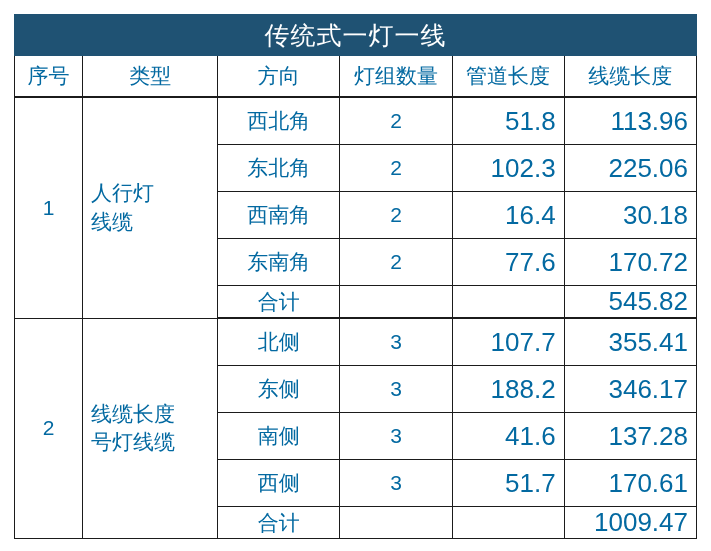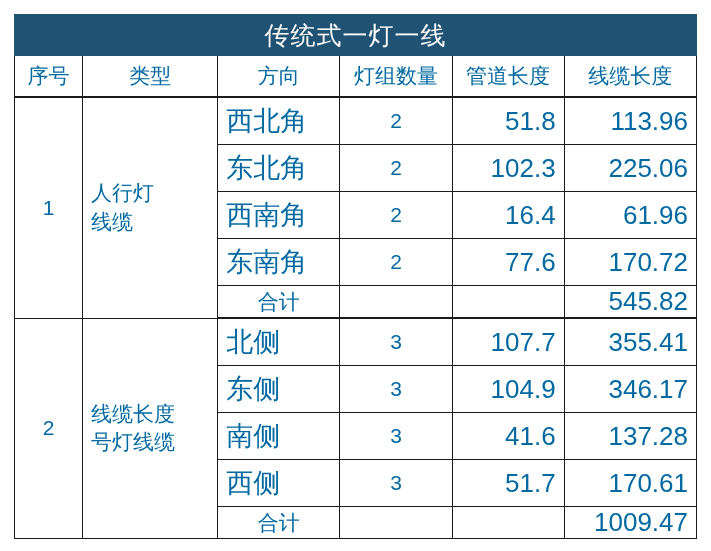--- a/index.html
+++ b/index.html
@@ -56,21 +56,22 @@
     font-size: 21px;
     vertical-align: middle;
   }
   .c-type {
     text-align: left;
     font-size: 21px;
     vertical-align: middle;
     line-height: 1.35;
   }
   .c-dir {
-    font-size: 27px;
+    text-align: center;
+    font-size: 21px;
     height: 46px;
     vertical-align: middle;
   }
   .c-num {
     text-align: center;
     font-size: 21px;
     vertical-align: middle;
   }
   .c-val {
     text-align: right;
@@ -136,21 +137,21 @@
       <tr>
         <td class="c-dir">东北角</td>
         <td class="c-num">2</td>
         <td class="c-val">102.3</td>
         <td class="c-val">225.06</td>
       </tr>
       <tr>
         <td class="c-dir">西南角</td>
         <td class="c-num">2</td>
         <td class="c-val">16.4</td>
-        <td class="c-val">61.96</td>
+        <td class="c-val">30.18</td>
       </tr>
       <tr>
         <td class="c-dir">东南角</td>
         <td class="c-num">2</td>
         <td class="c-val">77.6</td>
         <td class="c-val">170.72</td>
       </tr>
       <tr class="group-end">
         <td class="c-total-label">合计</td>
         <td class="c-num"></td>
@@ -162,21 +163,21 @@
         <td class="c-idx" rowspan="5">2</td>
         <td class="c-type" rowspan="5"><span>线缆长度</span><br><span>号灯线缆</span></td>
         <td class="c-dir">北侧</td>
         <td class="c-num">3</td>
         <td class="c-val">107.7</td>
         <td class="c-val">355.41</td>
       </tr>
       <tr>
         <td class="c-dir">东侧</td>
         <td class="c-num">3</td>
-        <td class="c-val">104.9</td>
+        <td class="c-val">188.2</td>
         <td class="c-val">346.17</td>
       </tr>
       <tr>
         <td class="c-dir">南侧</td>
         <td class="c-num">3</td>
         <td class="c-val">41.6</td>
         <td class="c-val">137.28</td>
       </tr>
       <tr>
         <td class="c-dir">西侧</td>

